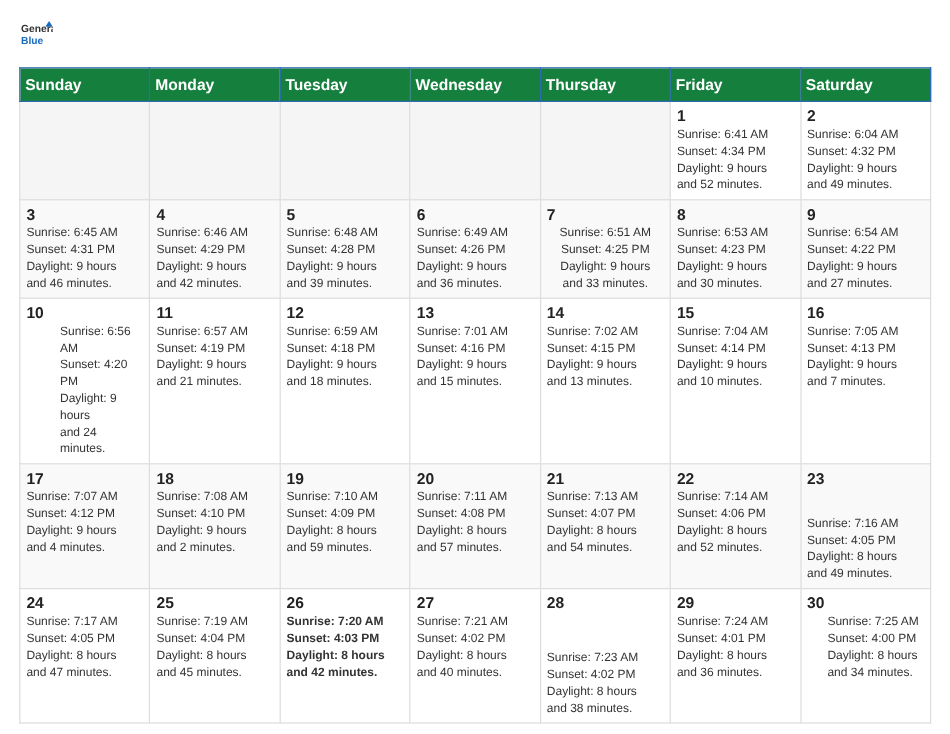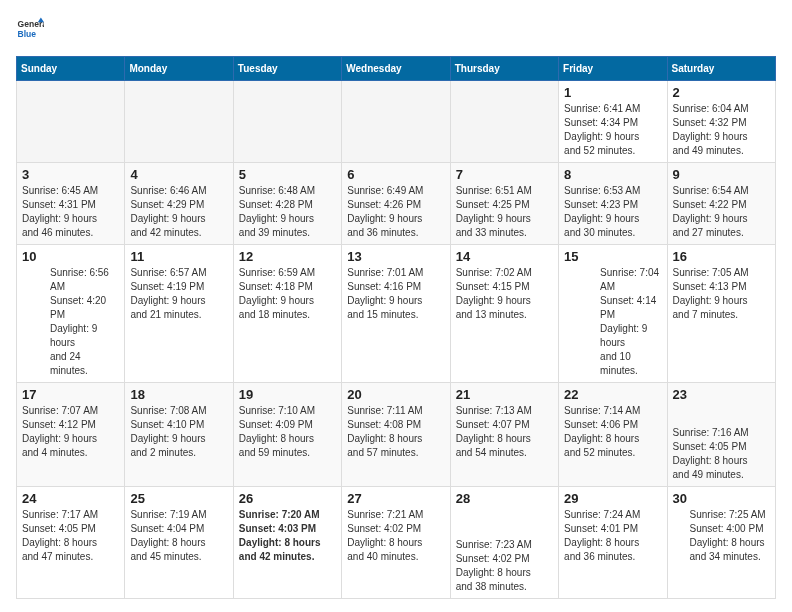--- a/index.html
+++ b/index.html
@@ -36,23 +36,23 @@
     .calendar-subtitle {
       font-size: 16px;
       color: #444;
     }
     table {
       width: 100%;
       border-collapse: collapse;
       table-layout: fixed;
     }
     th {
-      background-color: #0369a1;
+      background-color: #15803d;
       color: #fff;
-      font-size: 10px;
+      font-size: 13px;
       font-weight: bold;
       padding: 6px 4px;
       text-align: left;
       border: 1px solid #2d6aaf;
     }
     td {
       vertical-align: top;
       border: 1px solid #ddd;
       padding: 4px 5px;
       min-height: 80px;
@@ -152,21 +152,21 @@
         </td>
         <td>
           <span class="day-num">6</span>
           <div class="day-info" style="white-space: pre-line;">Sunrise: 6:49 AM
 Sunset: 4:26 PM
 Daylight: 9 hours
 and 36 minutes.</div>
         </td>
         <td>
           <span class="day-num">7</span>
-          <div class="day-info" style="white-space: pre-line;">Sunrise: 6:51 AM
+          <div class="day-info" style="white-space: pre-line; text-align: center;">Sunrise: 6:51 AM
 Sunset: 4:25 PM
 Daylight: 9 hours
 and 33 minutes.</div>
         </td>
         <td>
           <span class="day-num">8</span>
           <div class="day-info" style="white-space: pre-line;">Sunrise: 6:53 AM
 Sunset: 4:23 PM
 Daylight: 9 hours
 and 30 minutes.</div>
@@ -210,21 +210,21 @@
         </td>
         <td>
           <span class="day-num">14</span>
           <div class="day-info" style="white-space: pre-line;">Sunrise: 7:02 AM
 Sunset: 4:15 PM
 Daylight: 9 hours
 and 13 minutes.</div>
         </td>
         <td>
           <span class="day-num">15</span>
-          <div class="day-info" style="white-space: pre-line; margin-left: 36px;">Sunrise: 7:04 AM
+          <div class="day-info" style="white-space: pre-line;">Sunrise: 7:04 AM
 Sunset: 4:14 PM
 Daylight: 9 hours
 and 10 minutes.</div>
         </td>
         <td>
           <span class="day-num">16</span>
           <div class="day-info" style="white-space: pre-line;">Sunrise: 7:05 AM
 Sunset: 4:13 PM
 Daylight: 9 hours
 and 7 minutes.</div>

